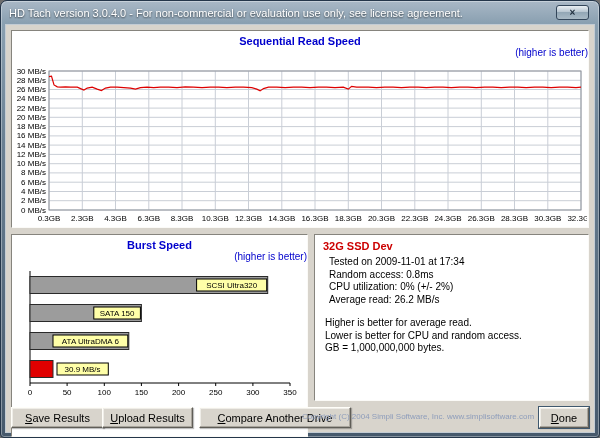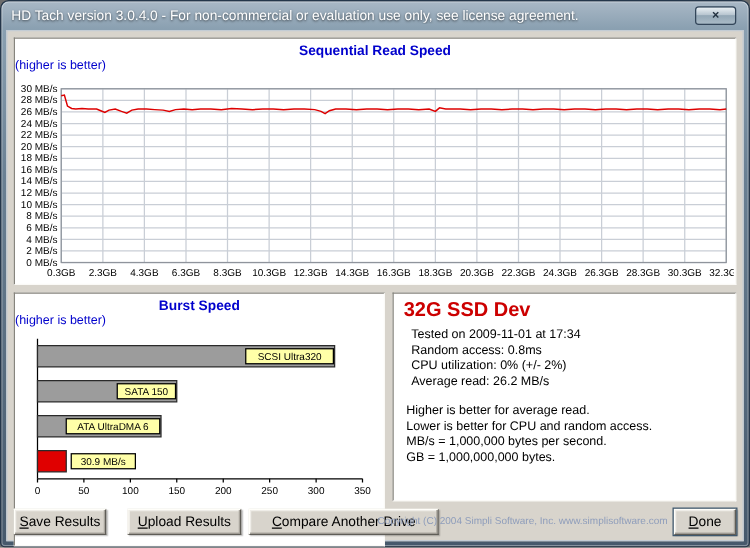--- a/index.html
+++ b/index.html
@@ -39,36 +39,36 @@
   }
   .panel {
     position:absolute; background:#ffffff;
     border:1px solid;
     border-color:#86847d #fbfaf7 #fbfaf7 #86847d;
   }
   .read-panel  { left:5px;   top:5px;   width:578px; height:198px; }
   .burst-panel { left:5px;   top:209px; width:297px; height:203px; }
   .info-panel  { left:308px; top:209px; width:275px; height:167px; padding:5px 8px; font-size:10px; color:#000; }
   .chart-title { text-align:center; color:#0000cc; font-size:11px; font-weight:bold; margin-top:4px; }
-  .chart-sub   { text-align:left; color:#0000cc; font-size:10px; }
+  .chart-sub   { text-align:right; color:#0000cc; font-size:10px; }
   .chart-host  { position:absolute; }
   #read-chart  { left:1px; top:34px; }
   #burst-chart { left:2px; top:34px; }
-  .drive-name { color:#cc0000; font-weight:bold; font-size:16px; margin-bottom:4px; }
+  .drive-name { color:#cc0000; font-weight:bold; font-size:11px; margin-bottom:4px; }
   .stat  { margin-left:6px; line-height:12.5px; }
   .notes { margin-top:11px; }
   .note  { margin-left:2px; line-height:12.5px; }
   .btn {
     position:absolute; top:382px; height:21px;
     font-family:inherit; font-size:11px; color:#000;
     background:#d8d4cc; padding:0; cursor:pointer;
     border:1px solid; border-color:#fffef9 #5f5d57 #5f5d57 #fffef9;
     box-shadow: inset -1px -1px 0 #a9a59d, inset 1px 1px 0 #efede8, 1px 1px 1px rgba(0,0,0,.25);
   }
-  #btn-save    { left:5px;   width:74px; }
+  #btn-save    { left:5px;   width:93px; }
   #btn-upload  { left:96px;  width:91px; }
   #btn-compare { left:193px; width:152px; }
   #btn-done    { left:533px; width:50px; outline:1px solid #3f586e; }
   .copyright {
     position:absolute; top:387px; left:296px; width:234px;
     font-size:8px; color:#8e9dbb; white-space:nowrap; overflow:hidden;
   }
 </style>
 </head>
 <body>
@@ -198,21 +198,20 @@
 
     <div class="panel info-panel">
       <div class="drive-name">32G SSD Dev</div>
       <div class="stat">Tested on 2009-11-01 at 17:34</div>
       <div class="stat">Random access: 0.8ms</div>
       <div class="stat">CPU utilization: 0% (+/- 2%)</div>
       <div class="stat">Average read: 26.2 MB/s</div>
       <div class="notes">
         <div class="note">Higher is better for average read.</div>
         <div class="note">Lower is better for CPU and random access.</div>
-        <div class="note">MB/s = 1,000,000 bytes per second.</div>
         <div class="note">GB = 1,000,000,000 bytes.</div>
       </div>
     </div>
 
     <button id="btn-save" class="btn"><u>S</u>ave Results</button>
     <button id="btn-upload" class="btn"><u>U</u>pload Results</button>
     <button id="btn-compare" class="btn"><u>C</u>ompare Another Drive</button>
     <span class="copyright">Copyright (C) 2004 Simpli Software, Inc. www.simplisoftware.com</span>
     <button id="btn-done" class="btn"><u>D</u>one</button>
 

